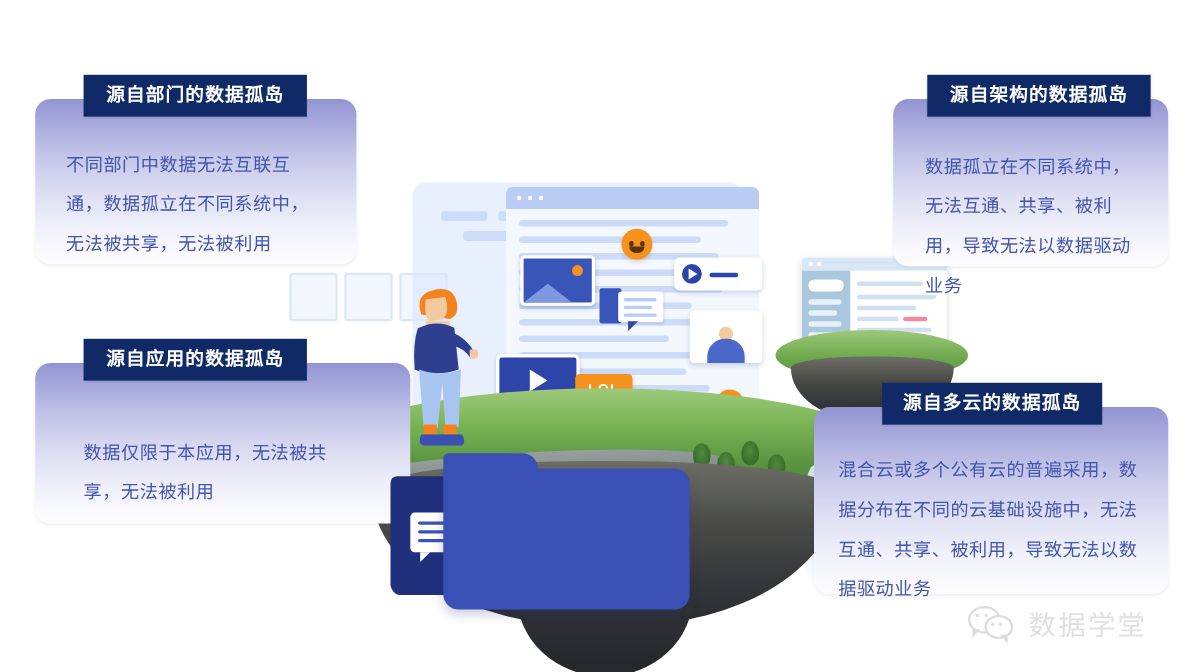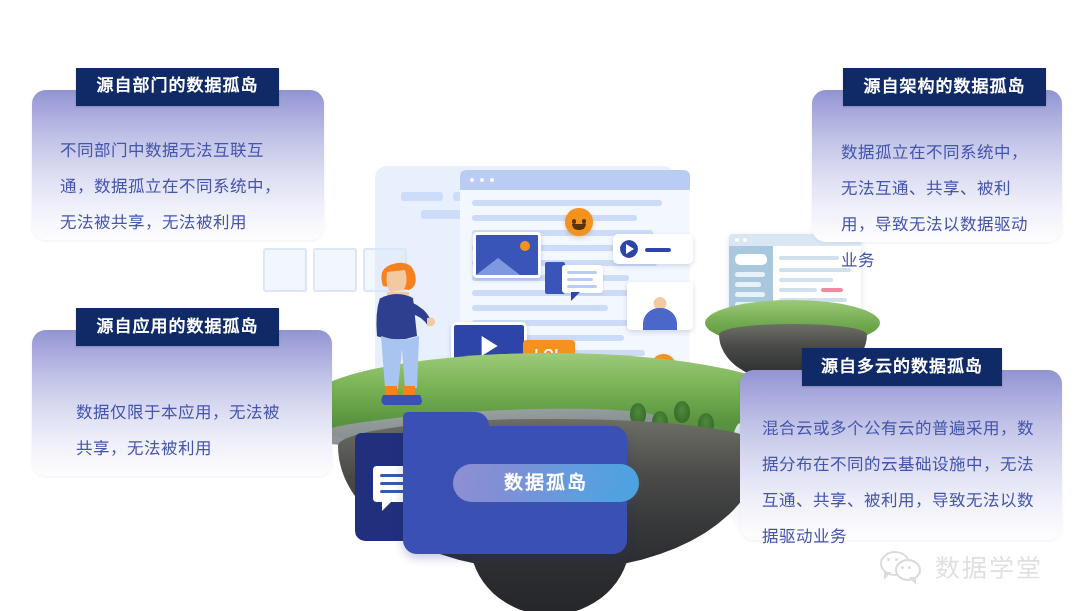--- a/index.html
+++ b/index.html
@@ -52,28 +52,28 @@
     left: 0;
     right: 0;
     color: #4455ad;
     font-size: 16.5px;
     line-height: 36px;
     letter-spacing: 0.5px;
   }
 
   
   #card-dept       { left: 32px;  top: 90px;  width: 292px; height: 150px; }
-  #card-dept .card-banner  { left: 44px;  width: 203px; font-family: Liberation Mono, monospace; }
+  #card-dept .card-banner  { left: 44px;  width: 203px; }
   #card-dept .card-body    { top: 42px;  padding: 0 28px; }
 
   #card-arch       { left: 812px; top: 90px;  width: 250px; height: 152px; }
   #card-arch .card-banner  { left: 31px;  width: 203px; }
   #card-arch .card-body    { top: 44px;  padding: 0 29px; }
 
-  #card-app        { left: 32px;  top: 330px; width: 300px; height: 146px; }
+  #card-app        { left: 32px;  top: 330px; width: 341px; height: 146px; }
   #card-app .card-banner   { left: 44px;  width: 203px; }
   #card-app .card-body     { top: 64px;  padding: 0 44px; }
 
   #card-cloud      { left: 740px; top: 370px; width: 322px; height: 170px; }
   #card-cloud .card-banner { left: 62px;  width: 200px; }
   #card-cloud .card-body   { top: 40px;  padding: 0 22px; }
 
   
   #scene {
     position: absolute;
@@ -801,21 +801,20 @@
   <div class="card" id="card-app">
     <div class="card-banner">源自应用的数据孤岛</div>
     <div class="card-body">数据仅限于本应用，无法被共享，无法被利用</div>
   </div>
 
   <div class="card" id="card-cloud">
     <div class="card-banner">源自多云的数据孤岛</div>
     <div class="card-body">混合云或多个公有云的普遍采用，数据分布在不同的云基础设施中，无法互通、共享、被利用，导致无法以数据驱动业务</div>
   </div>
 
-  <div id="center-label">数据孤岛</div>
 
   <div id="watermark">
     <span class="wechat">
       <span class="b1"></span>
       <span class="b2"></span>
       <span class="e" style="left:7px;top:7px;"></span>
       <span class="e" style="left:15px;top:7px;"></span>
       <span class="e" style="left:21px;top:15px;"></span>
       <span class="e" style="left:28px;top:15px;"></span>
     </span>

